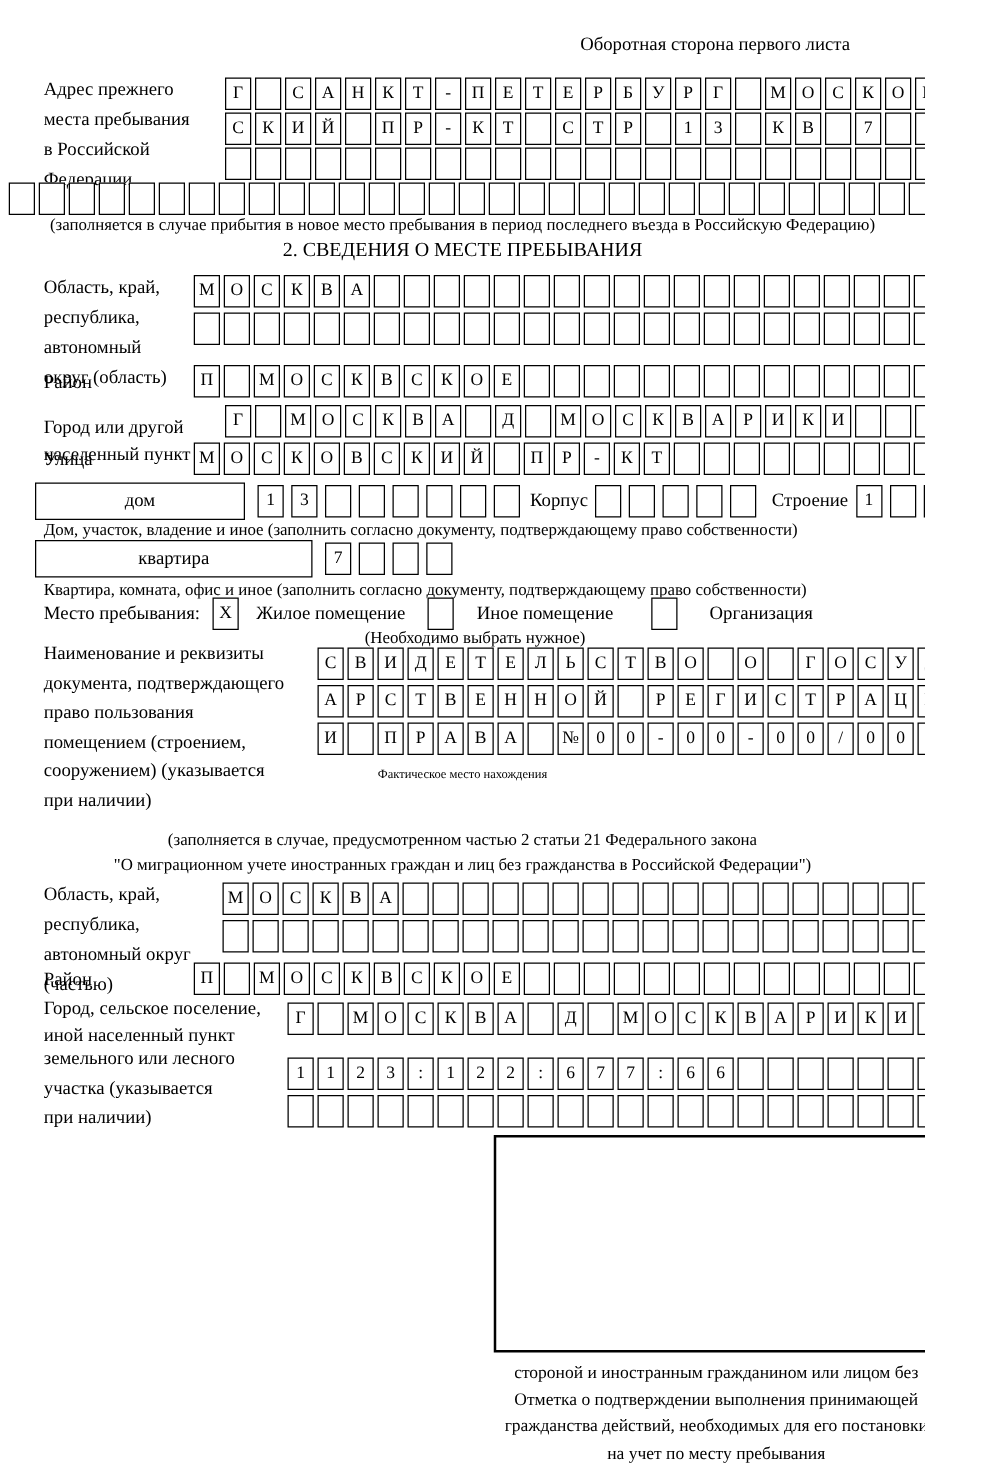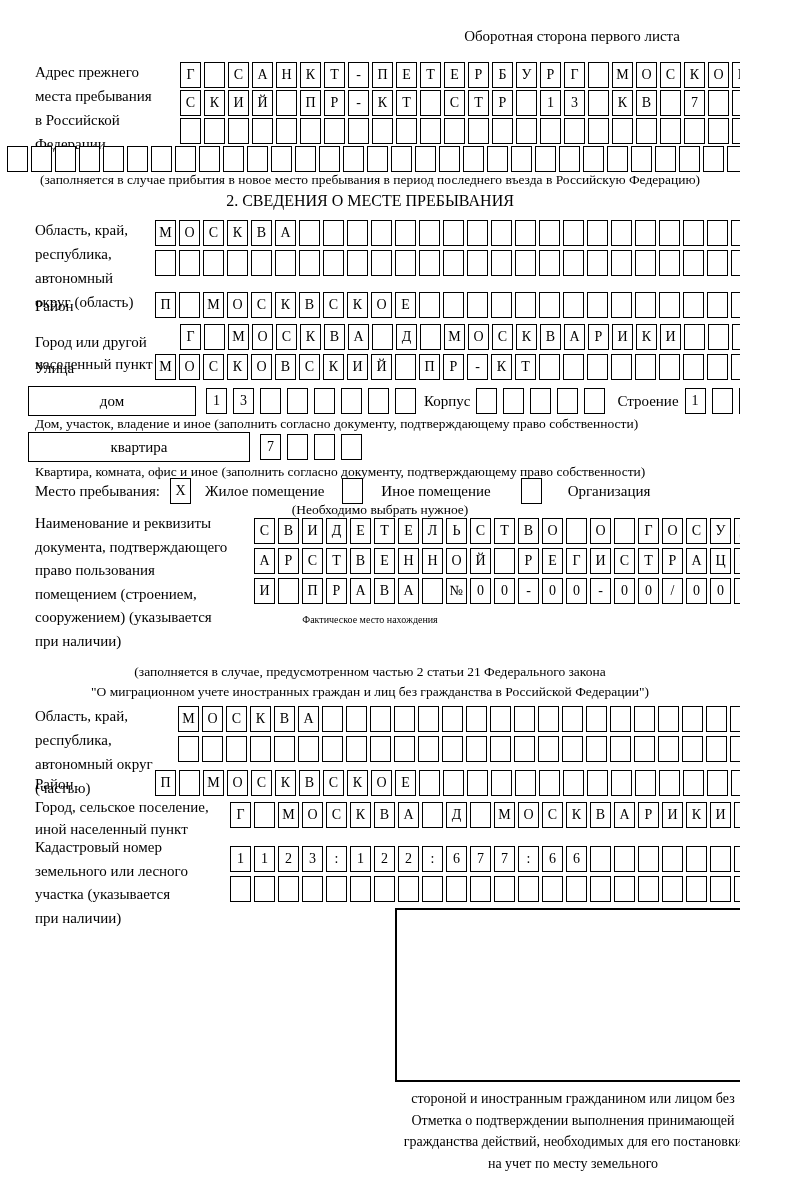--- a/index.html
+++ b/index.html
@@ -554,21 +554,20 @@
       <div class="cell">В</div>
       <div class="cell">А</div>
       <div class="cell">Р</div>
       <div class="cell">И</div>
       <div class="cell">К</div>
       <div class="cell">И</div>
       <div class="cell"></div>
     </div>
 
   <div class="abs lbl" style="left:35px;top:836px;width:195px;line-height:23.5px;">
-      <div>Кадастровый номер</div>
       <div>земельного или лесного</div>
       <div>участка (указывается</div>
       <div>при наличии)</div>
     </div>
   <div class="cellrow" style="left:230px;top:846px;">
       <div class="cell">1</div>
       <div class="cell">1</div>
       <div class="cell">2</div>
       <div class="cell">3</div>
       <div class="cell">:</div>
@@ -613,16 +612,16 @@
       <div class="cell"></div>
       <div class="cell"></div>
       <div class="cell"></div>
     </div>
 
   <div class="abs stamp-box" style="left:395px;top:908px;width:358px;height:174px;"></div>
   <div class="abs cap-lines" style="left:378px;top:1088px;width:390px;">
       <div>стороной и иностранным гражданином или лицом без</div>
       <div>Отметка о подтверждении выполнения принимающей</div>
       <div>гражданства действий, необходимых для его постановки</div>
-      <div>на учет по месту земельного</div>
+      <div>на учет по месту пребывания</div>
     </div>
 
 </div>
 
 </body></html>

